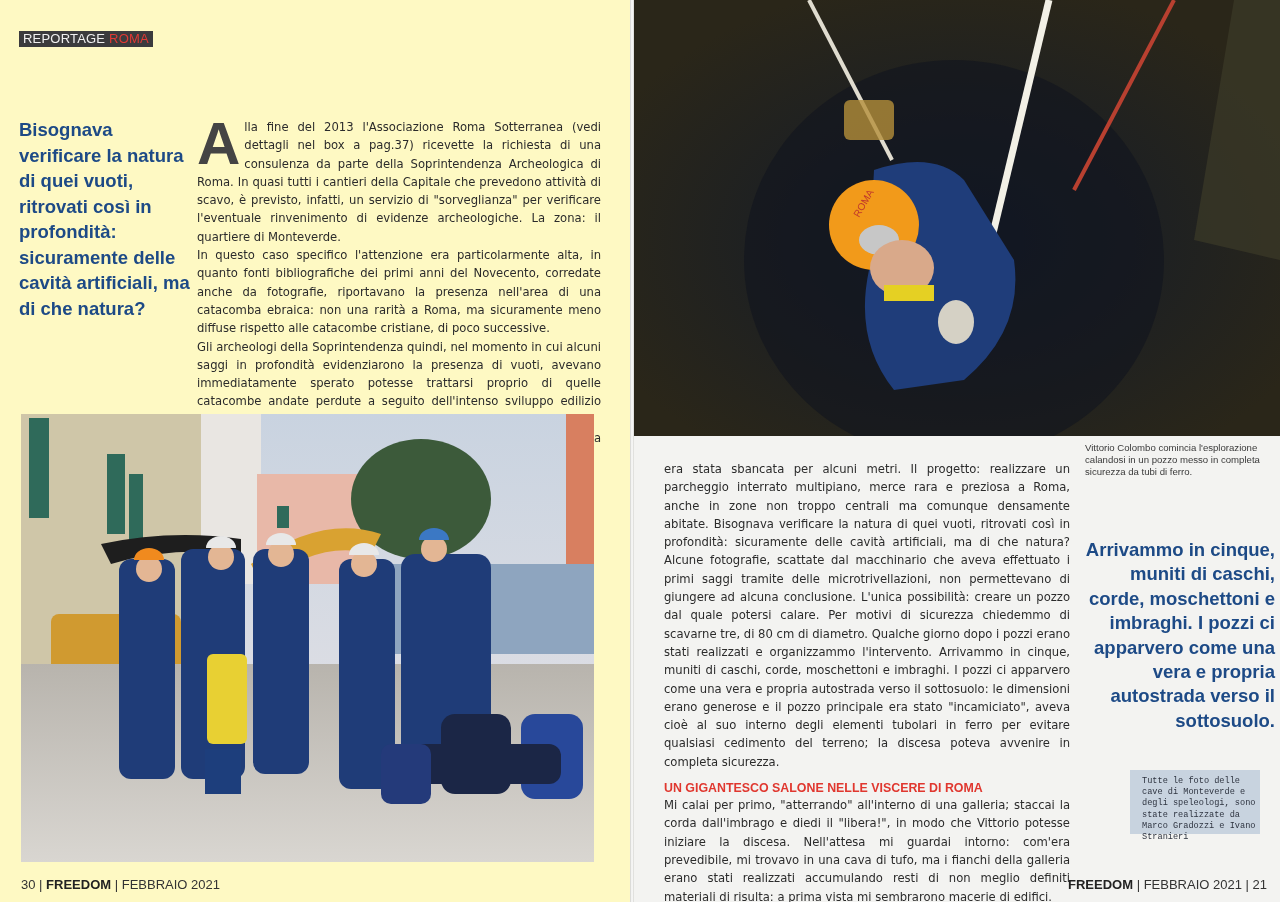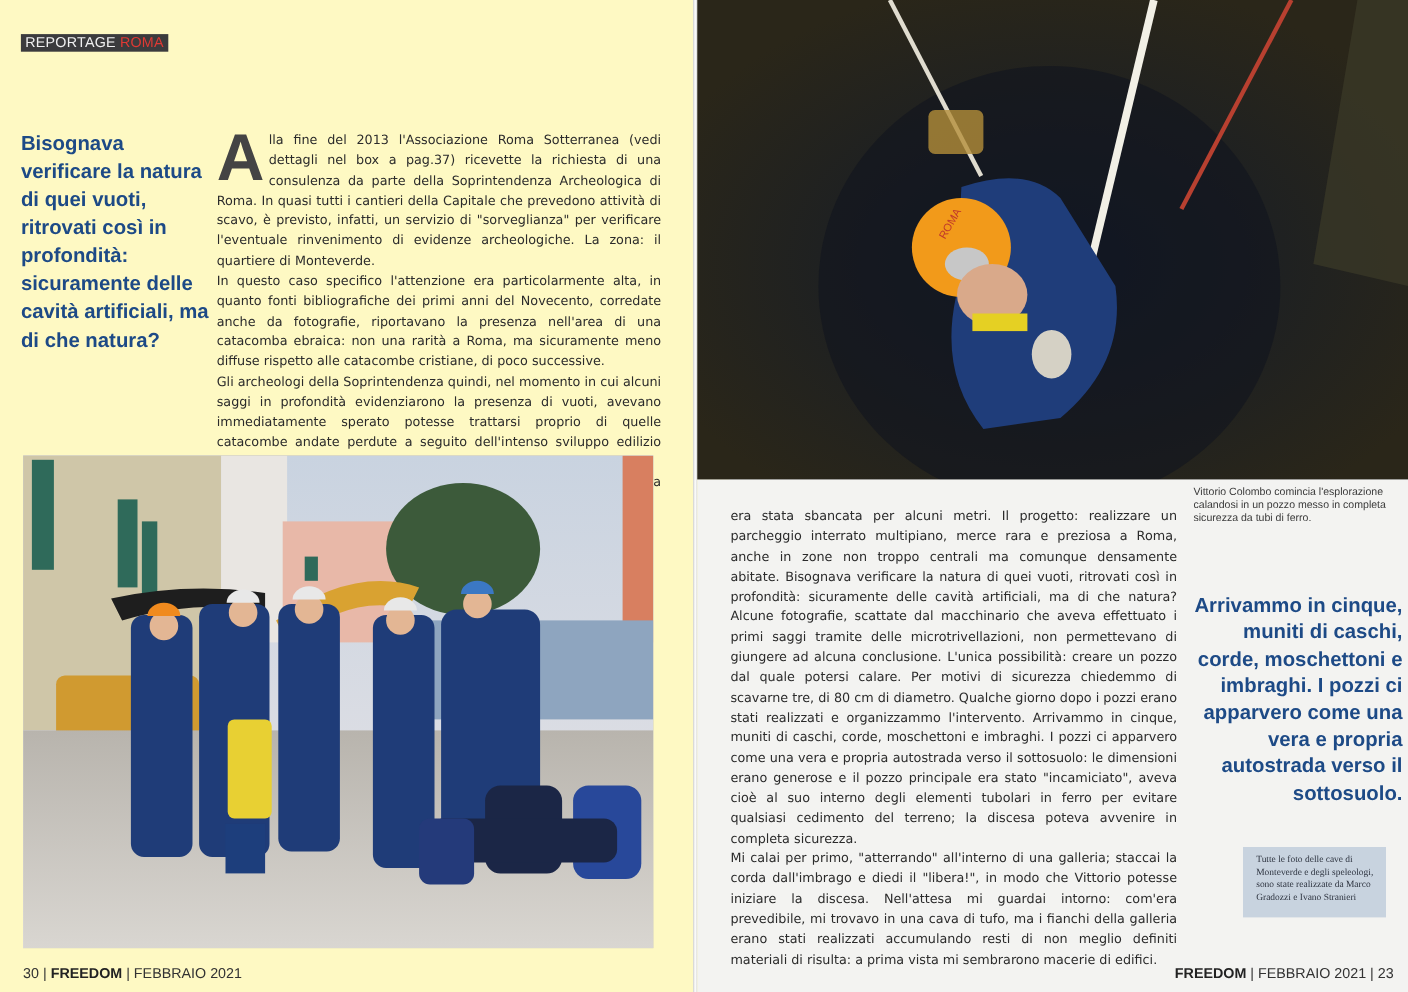--- a/index.html
+++ b/index.html
@@ -24,21 +24,21 @@
   .body-text p { margin:0; }
   #article-left { left:197px; top:118px; width:404px; }
   #article-right { left:664px; top:460px; width:406px; }
   .dropcap { float:left; font-family:"Liberation Sans", sans-serif; font-weight:bold; font-size:60px; line-height:50px; color:#444; margin:1px 4px 0 0; }
   .subhead { font-family:"Liberation Sans", sans-serif; font-weight:bold; font-size:12.4px; color:#e0372f; margin-top:9px; line-height:16px; text-align:left; }
 
   .photo { position:absolute; overflow:hidden; }
   #photo-team { left:21px; top:414px; width:573px; height:448px; background:#c8c6c0; }
   #photo-shaft { left:634px; top:0; width:646px; height:436px; background:#1d1c19; }
 
-  .credit-box { position:absolute; left:1130px; top:770px; width:118px; height:58px; background:#c8d3df; padding:6px 0 0 12px; font-family:Liberation Serif, serif; font-size:8.6px; line-height:11.2px; color:#2e3440; }
+  .credit-box { position:absolute; left:1130px; top:770px; width:118px; height:58px; background:#c8d3df; padding:6px 0 0 12px; font-family:Liberation Mono, monospace; font-size:8.6px; line-height:11.2px; color:#2e3440; }
 
   .folio { position:absolute; font-family:"Liberation Sans", sans-serif; font-size:13px; color:#333; top:877px; }
   .folio b { font-weight:bold; color:#222; }
   #folio-left { left:21px; }
   #folio-right { right:13px; }
 </style>
 </head>
 <body>
 
 <div class="page" id="left-page">
@@ -145,22 +145,23 @@
     <rect x="250" y="285" width="50" height="16" fill="#e5d023"></rect>
     <ellipse cx="322" cy="322" rx="18" ry="22" fill="#d5d1c5"></ellipse>
   </svg>
 </div>
 
 <div class="page" id="right-page" style="top:436px; height:466px;">
 </div>
 
 <div class="body-text" id="article-right">
   <p>era stata sbancata per alcuni metri. Il progetto: realizzare un parcheggio interrato multipiano, merce rara e preziosa a Roma, anche in zone non troppo centrali ma comunque densamente abitate. Bisognava verificare la natura di quei vuoti, ritrovati così in profondità: sicuramente delle cavità artificiali, ma di che natura? Alcune fotografie, scattate dal macchinario che aveva effettuato i primi saggi tramite delle microtrivellazioni, non permettevano di giungere ad alcuna conclusione. L'unica possibilità: creare un pozzo dal quale potersi calare. Per motivi di sicurezza chiedemmo di scavarne tre, di 80 cm di diametro. Qualche giorno dopo i pozzi erano stati realizzati e organizzammo l'intervento. Arrivammo in cinque, muniti di caschi, corde, moschettoni e imbraghi. I pozzi ci apparvero come una vera e propria autostrada verso il sottosuolo: le dimensioni erano generose e il pozzo principale era stato "incamiciato", aveva cioè al suo interno degli elementi tubolari in ferro per evitare qualsiasi cedimento del terreno; la discesa poteva avvenire in completa sicurezza.</p>
+  <div class="subhead">UN GIGANTESCO SALONE NELLE VISCERE DI ROMA</div>
   <p>Mi calai per primo, "atterrando" all'interno di una galleria; staccai la corda dall'imbrago e diedi il "libera!", in modo che Vittorio potesse iniziare la discesa. Nell'attesa mi guardai intorno: com'era prevedibile, mi trovavo in una cava di tufo, ma i fianchi della galleria erano stati realizzati accumulando resti di non meglio definiti materiali di risulta: a prima vista mi sembrarono macerie di edifici.</p>
 </div>
 
 <div class="caption" id="caption-right">Vittorio Colombo comincia l'esplorazione calandosi in un pozzo messo in completa sicurezza da tubi di ferro.</div>
 <div class="pullquote" id="pullquote-right">Arrivammo in cinque, muniti di caschi, corde, moschettoni e imbraghi. I pozzi ci apparvero come una vera e propria autostrada verso il sottosuolo.</div>
 <div class="credit-box">Tutte le foto delle cave di Monteverde e degli speleologi, sono state realizzate da Marco Gradozzi e Ivano Stranieri</div>
 
 <div class="folio" id="folio-right">
-  <b>FREEDOM</b> | <span>FEBBRAIO 2021</span> | <span>23</span>
+  <b>FREEDOM</b> | <span>FEBBRAIO 2021</span> | <span>21</span>
 </div>
 
 </body></html>

